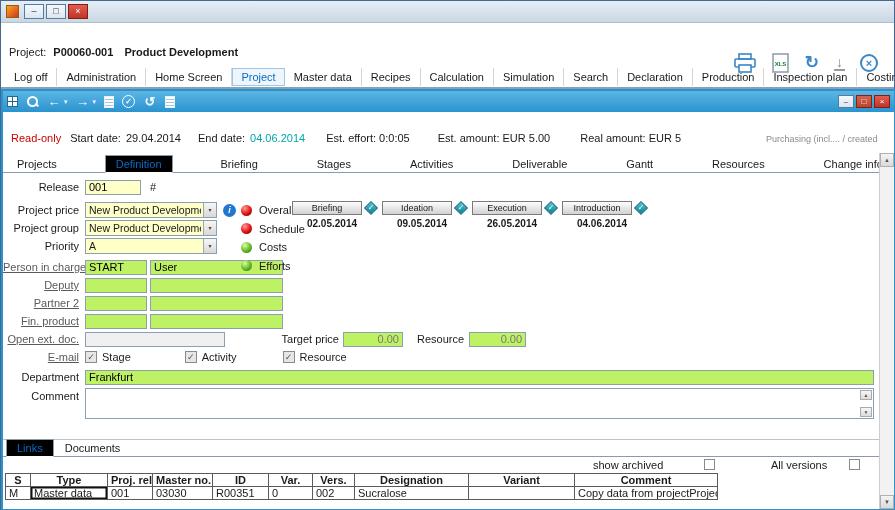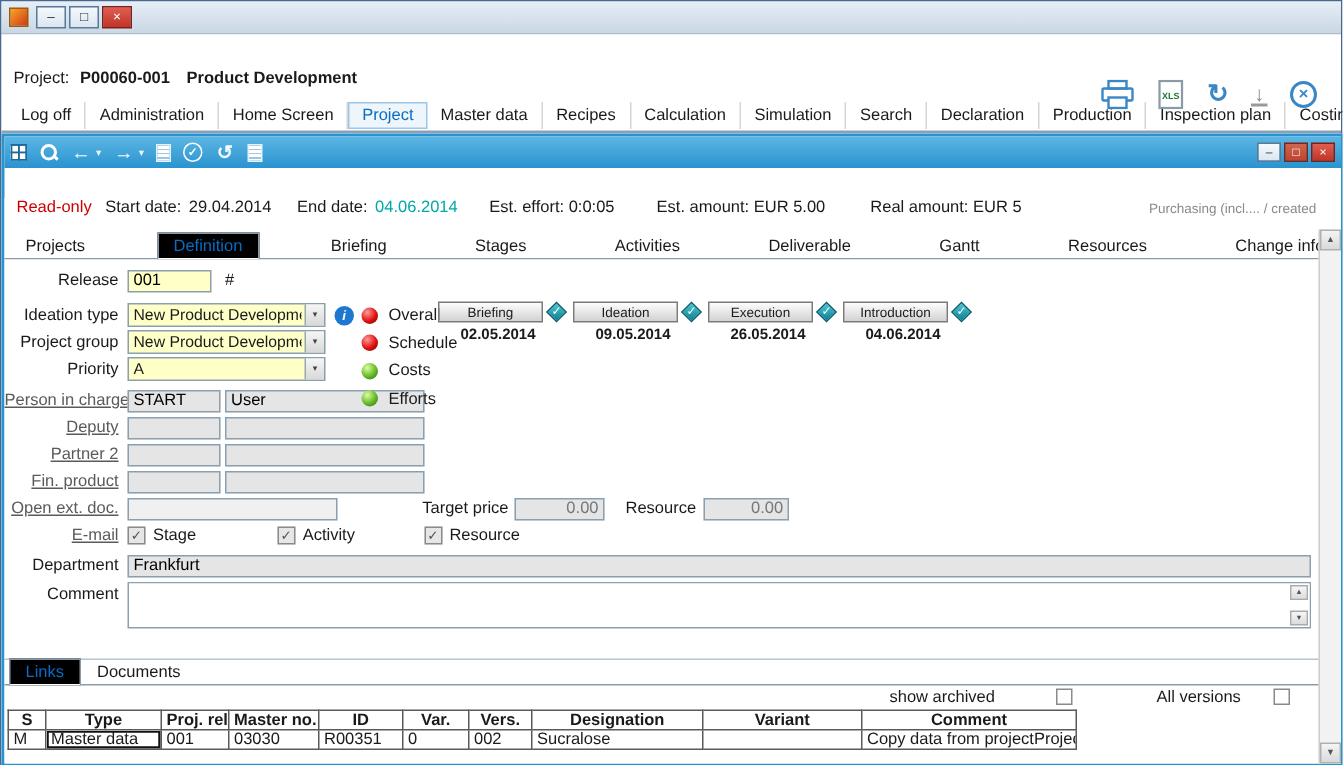--- a/index.html
+++ b/index.html
@@ -57,21 +57,21 @@
   
   .itabs { height:19px; display:flex; align-items:flex-end; border-bottom:1px solid #8a9aaa; padding-left:3px; background:#fff;justify-content:space-between; }
   .itab { padding:2px 10px 2px; cursor:pointer; border:1px solid transparent; margin-bottom:-1px; white-space:nowrap; }
   .itab.active { color:#0a6cc4; border:1px solid #8a9aaa; border-bottom:1px solid #fff; background:#000000; }
 
   
   .iform { position:relative; flex:0 0 266px; padding-top:3px; background:#fff; }
   .frow { display:flex; align-items:center; height:18px; }
   .flabel { width:82px; text-align:right; padding-right:6px; white-space:nowrap; }
   .flabel.link { color:#5a5a5a; text-decoration:underline; cursor:pointer; }
-  input.tbox { height:15px; border:1px solid #8aa0b0; background:#e5e5e5; font-family:"Liberation Sans",sans-serif; font-size:11px; padding:0 3px; }
+  input.tbox { height:15px; border:1px solid #8aa0b0; background:#bef264; font-family:"Liberation Sans",sans-serif; font-size:11px; padding:0 3px; }
   input.yellow { background:#ffffc8; }
   input.dis { background:#f0f0f0; }
   input.tr { text-align:right; color:#777; }
   .hash { margin-left:9px; }
   .combo { position:relative; width:132px; height:16px; border:1px solid #8aa0b0; background:#ffffc8; cursor:pointer; }
   .combo-text { position:absolute; left:3px; top:1px; right:15px; font-size:10.5px; white-space:nowrap; overflow:hidden; }
   .combo-arrow { position:absolute; right:0; top:0; bottom:0; width:13px; background:linear-gradient(#f6f6f6,#d8d8d8); border-left:1px solid #9aa; font-size:6px; color:#444; text-align:center; line-height:14px; }
   .gap3 { margin-left:3px; }
 
   .info-icon { position:absolute; left:220px; top:31px; width:13px; height:13px; border-radius:50%; background:#1e78d0; color:#fff; font-size:9px; font-weight:bold; font-style:italic; text-align:center; line-height:13px; cursor:pointer; }
@@ -215,21 +215,21 @@
 
     <div class="iform">
 
       <div class="frow" style="margin-top:2px;">
         <span class="flabel">Release</span>
         <input class="tbox yellow" style="width: 56px;" value="001">
         <span class="hash">#</span>
       </div>
 
       <div class="frow" style="margin-top:5px;">
-        <span class="flabel">Ideation type</span>
+        <span class="flabel">Project price</span>
         <div class="combo">
           <span class="combo-text">New Product Development</span>
           <span class="combo-arrow">▾</span>
         </div>
       </div>
 
       <div class="frow">
         <span class="flabel">Project group</span>
         <div class="combo">
           <span class="combo-text">New Product Development</span>

